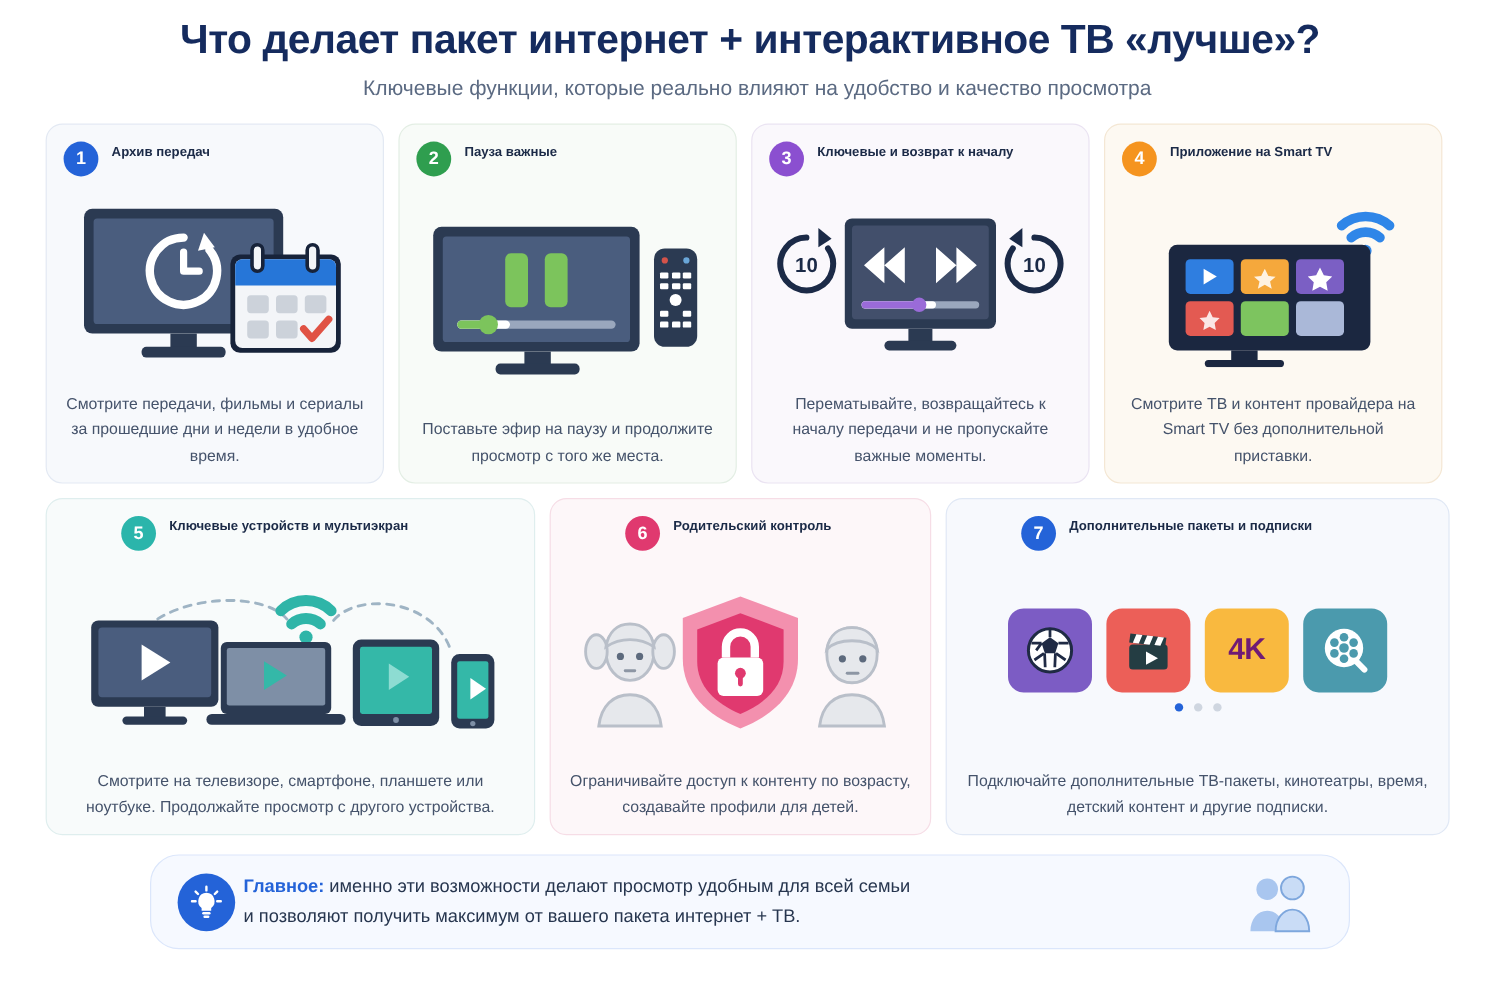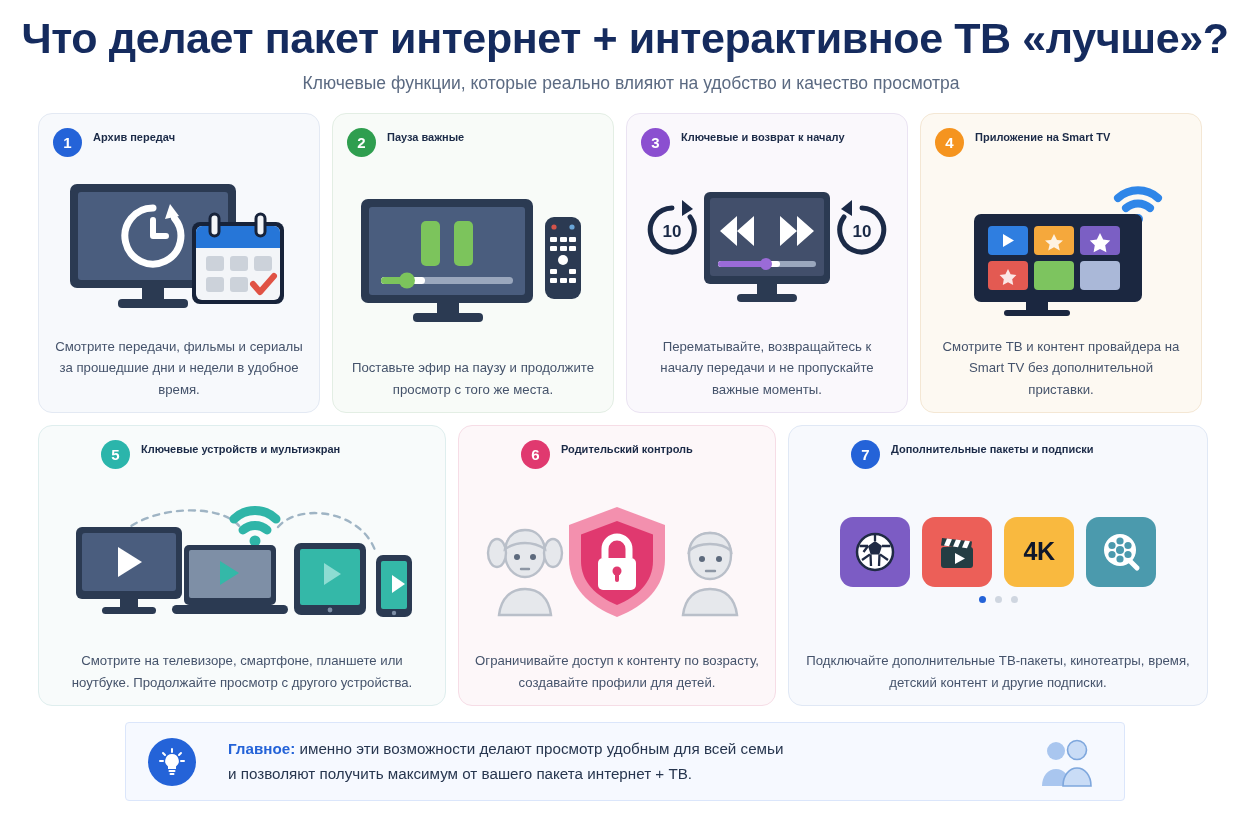--- a/index.html
+++ b/index.html
@@ -8,21 +8,21 @@
     background: #ffffff;
     font-family: "Liberation Sans", "DejaVu Sans", sans-serif;
     color: #1f2a44;
     overflow: hidden;
   }
   .page { position: relative; width: 1250px; height: 833px; padding: 0; }
 
   
   .header { text-align: center; padding-top: 14px; }
   .title {
-    font-size: 43px;
+    font-size: 34px;
     font-weight: 700;
     color: #152b5e;
     letter-spacing: -0.4px;
     line-height: 1.12;
   }
   .subtitle {
     margin-top: 11px;
     font-size: 17.5px;
     color: #5b6a82;
     font-weight: 400;
@@ -101,25 +101,25 @@
   .row2 .c5 { width: 408px; height: 281px; }
   .row2 .c6 { width: 318px; height: 281px; }
   .row2 .c7 { width: 420px; height: 281px; }
 
   
   .footer-wrap { padding: 0 38px; margin-top: 16px; display: flex; justify-content: center; }
   .footer {
     width: 1000px;
     background: #f6f9ff;
     border: 1px solid #dbe6fb;
-    border-radius: 4px;
+    border-radius: 24px;
     padding: 14px 22px;
     display: flex;
     align-items: center;
-    gap: 32px;
+    gap: 7px;
   }
   .bulb {
     flex: 0 0 auto;
     width: 48px; height: 48px;
     border-radius: 50%;
     background: #2463d8;
     display: flex; align-items: center; justify-content: center;
   }
   .footer-text {
     flex: 1 1 auto;
@@ -133,21 +133,21 @@
   
   .dots { display: flex; gap: 9px; justify-content: center; margin-top: 9px; }
   .dot { width: 7px; height: 7px; border-radius: 50%; background: #cfd6e0; }
   .dot.active { background: #2463d8; }
 
   .tiles { display: flex; gap: 12px; justify-content: center; }
   .tile {
     width: 70px; height: 70px;
     border-radius: 13px;
     display: flex; align-items: center; justify-content: center;
-    color: #0f172a;
+    color: #701a75;
   }
   .tile-4k { font-size: 25px; font-weight: 700; letter-spacing: -0.5px; }
 </style>
 </head>
 <body>
 
 <div class="page">
 
   <div class="header">
     <h1 class="title">Что делает пакет интернет + интерактивное ТВ «лучше»?</h1>

